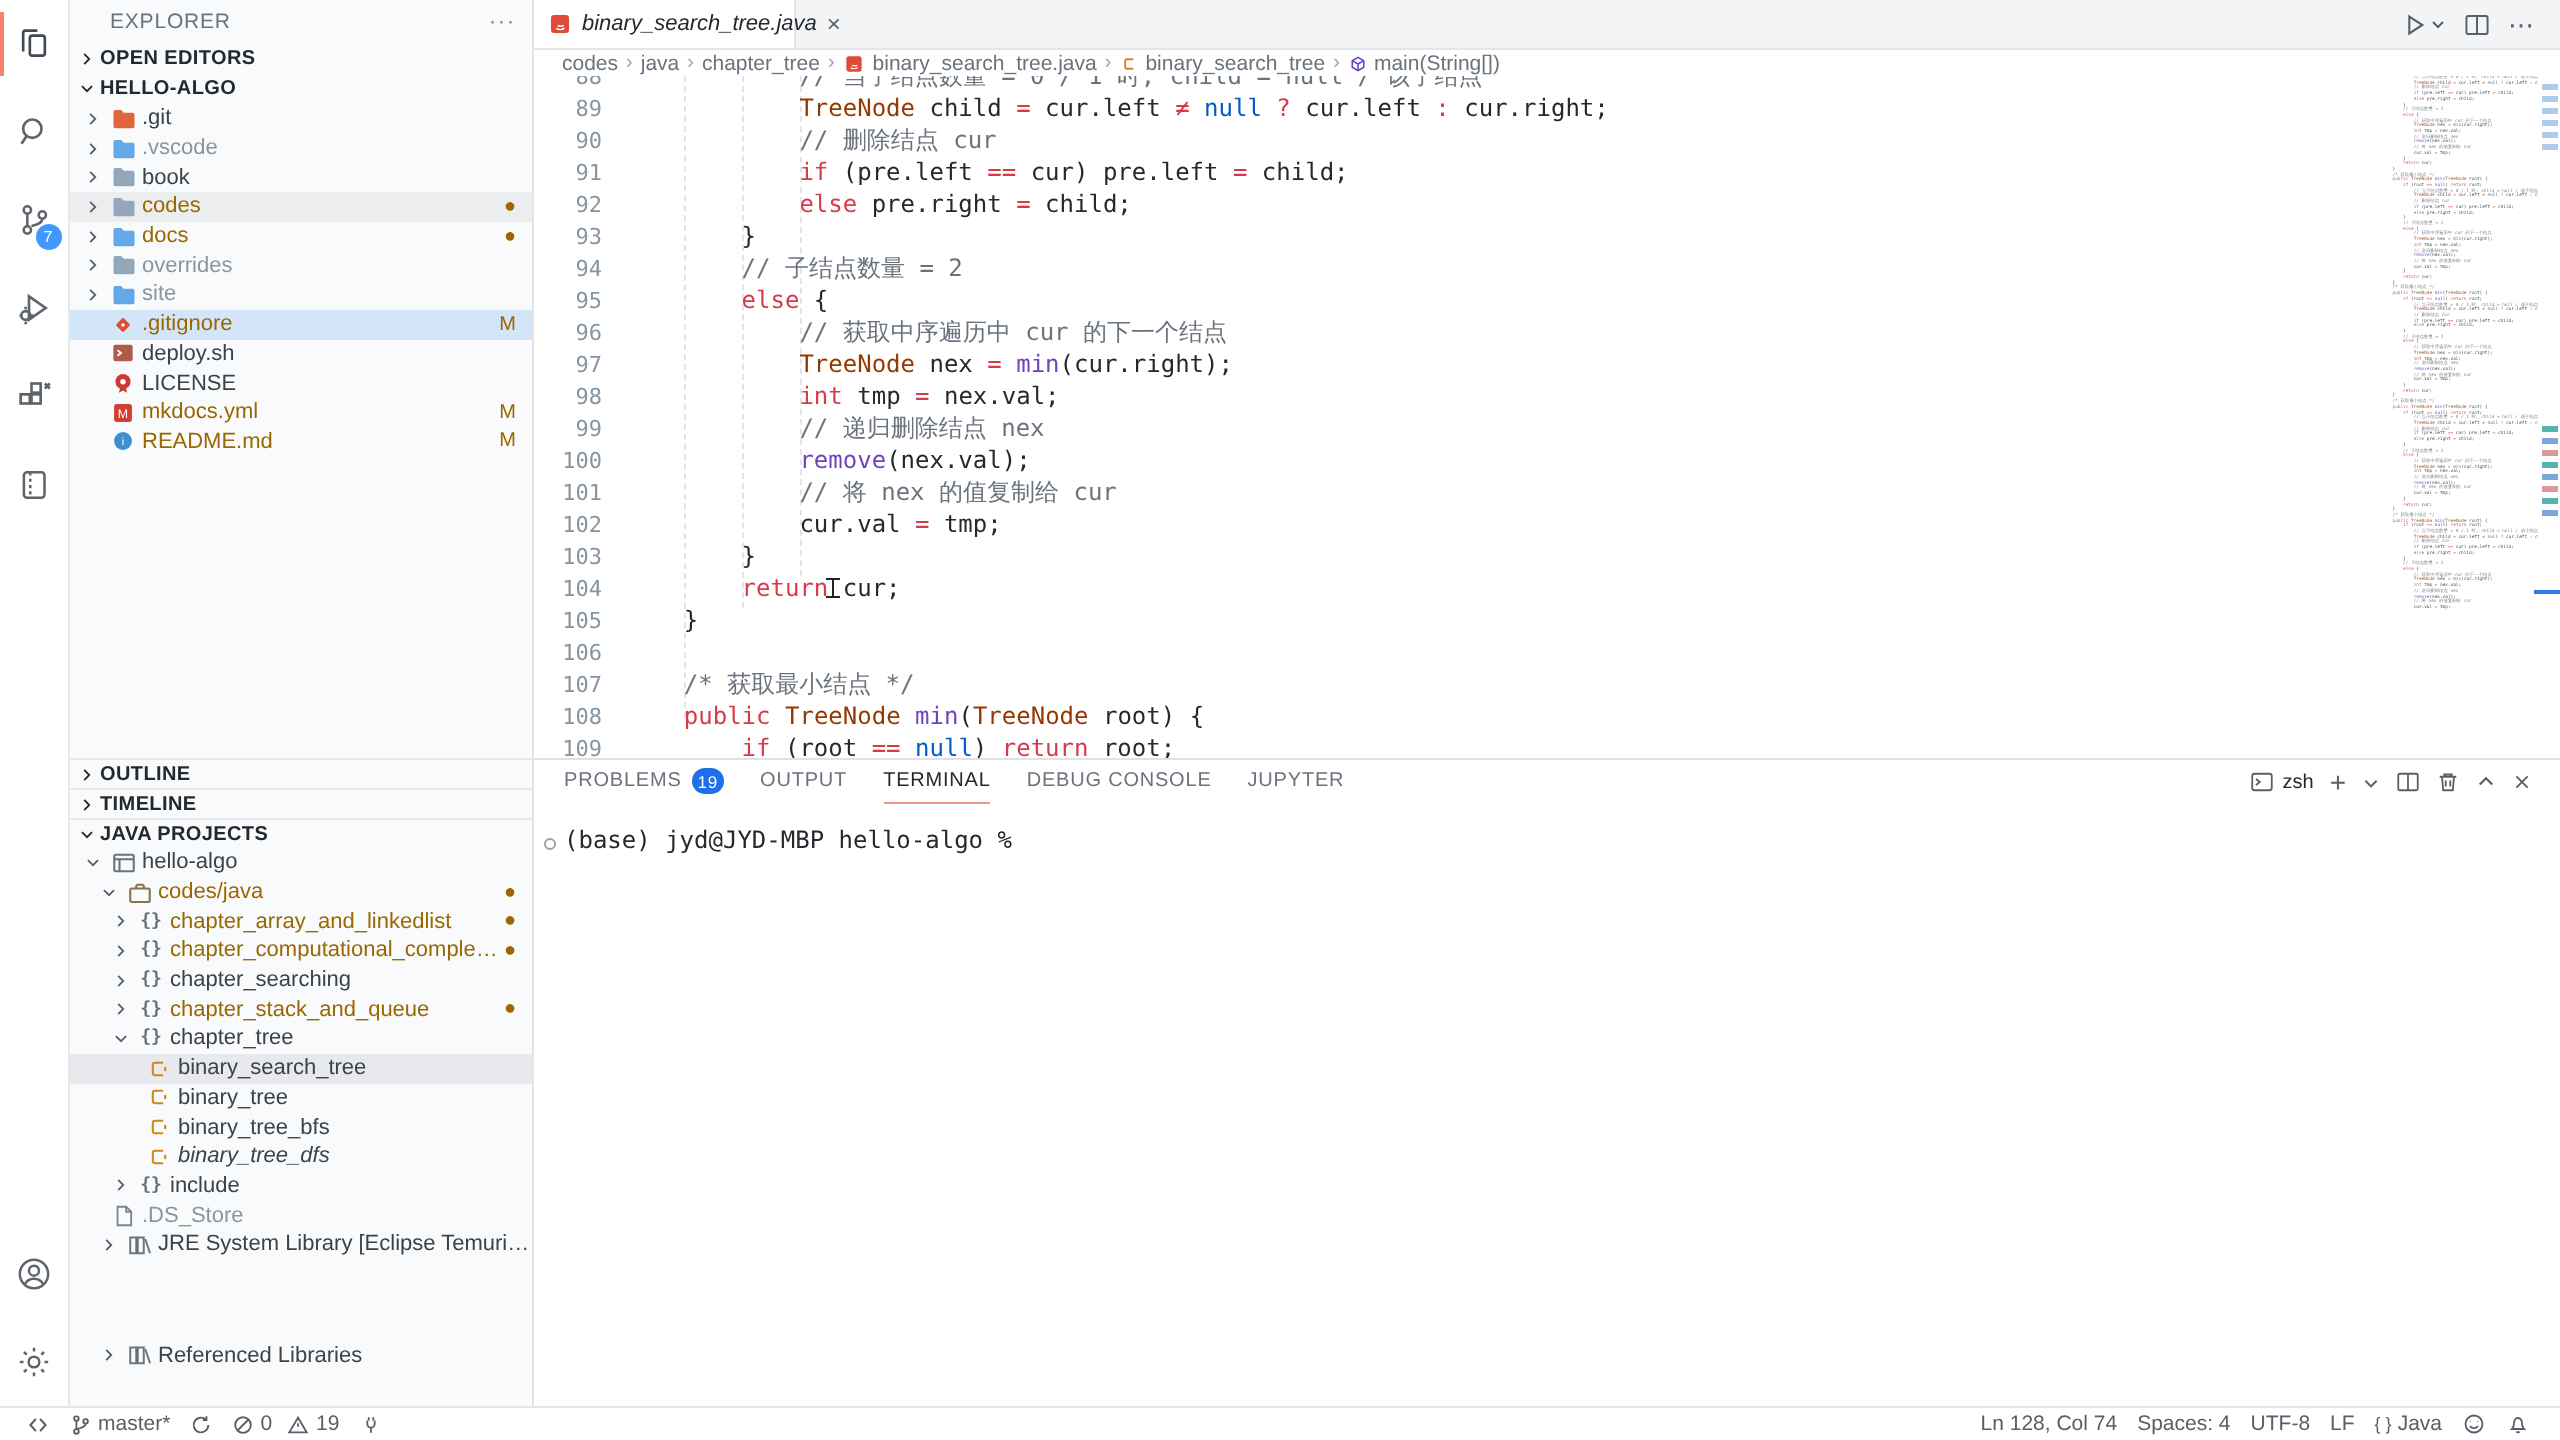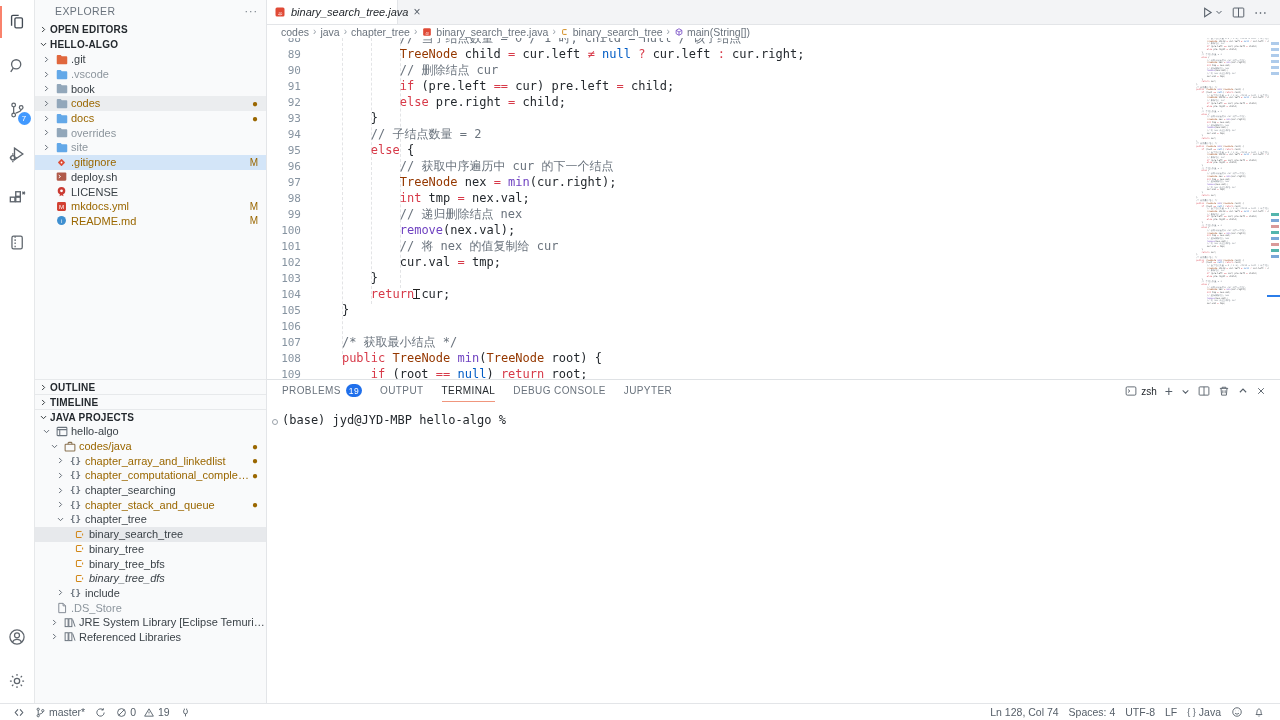--- a/index.html
+++ b/index.html
@@ -510,21 +510,21 @@
             </span>
             <span class="ficon">
               <svg width="12" height="11" viewBox="0 0 16 14" fill="none" stroke="#6a737d" stroke-width="1.3">
                 <rect x="1.5" y="2" width="4" height="10.5"></rect>
                 <rect x="6.5" y="2" width="4" height="10.5"></rect>
                 <path d="M11.5 3l3.2 9.5"></path>
               </svg>
             </span>
             <span class="lbl ">JRE System Library [Eclipse Temurin 17 [17...</span>
           </div>
-          <div class="row" style="padding-left: 14px;">
+          <div class="row" style="padding-left: 14px; margin-top: 41px;">
             <span class="chev">
               <svg width="9" height="9" viewBox="0 0 16 16" fill="none" stroke="#57606a" stroke-width="1.6">
                 <path d="M5.5 3.5L10 8l-4.5 4.5"></path>
               </svg>
             </span>
             <span class="ficon">
               <svg width="12" height="11" viewBox="0 0 16 14" fill="none" stroke="#6a737d" stroke-width="1.3">
                 <rect x="1.5" y="2" width="4" height="10.5"></rect>
                 <rect x="6.5" y="2" width="4" height="10.5"></rect>
                 <path d="M11.5 3l3.2 9.5"></path>

